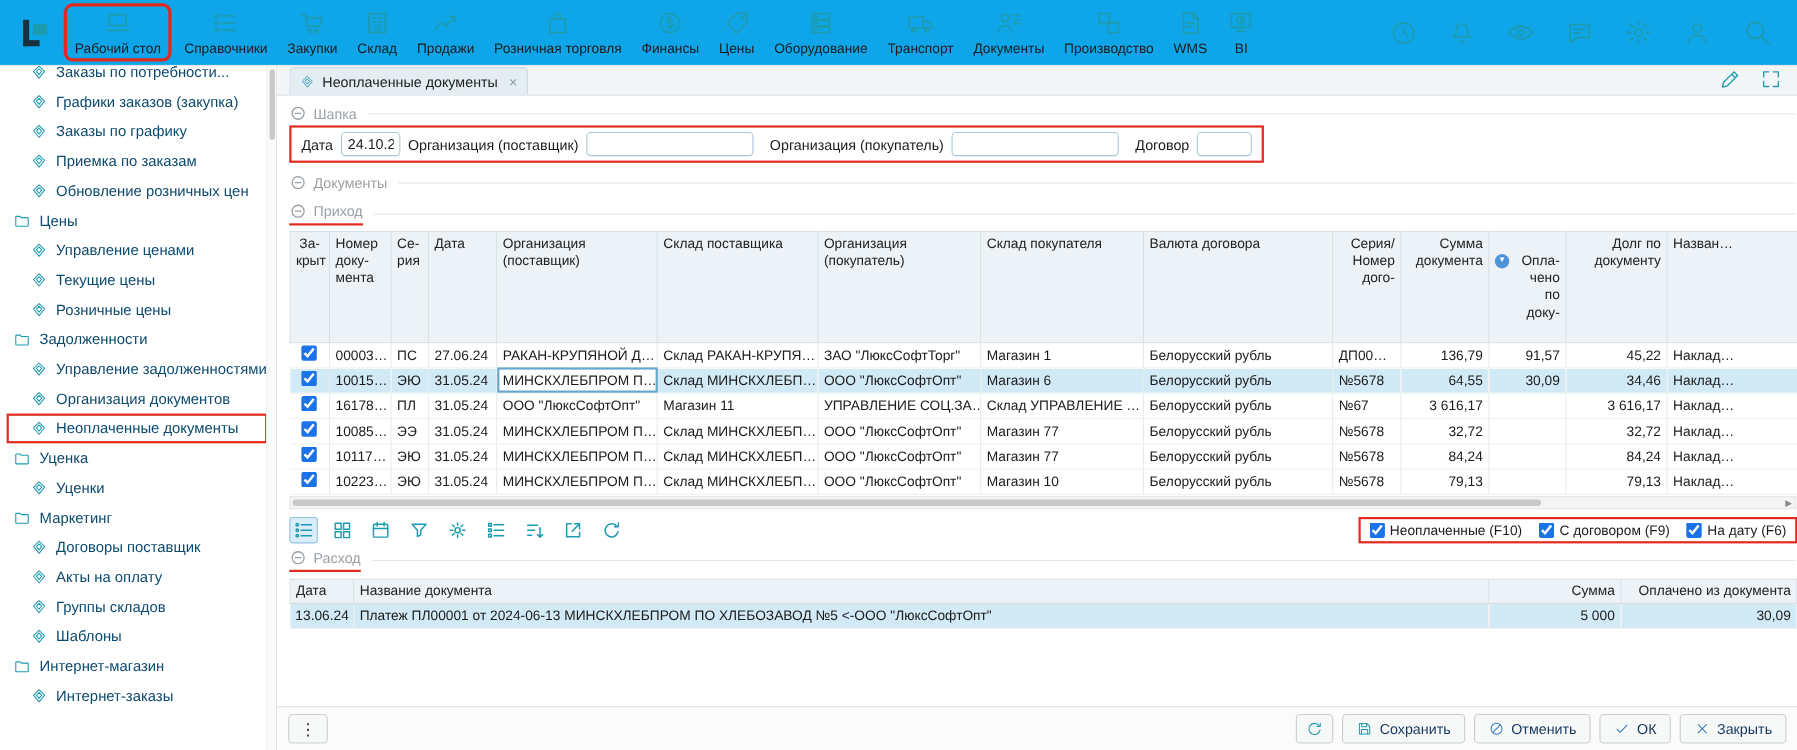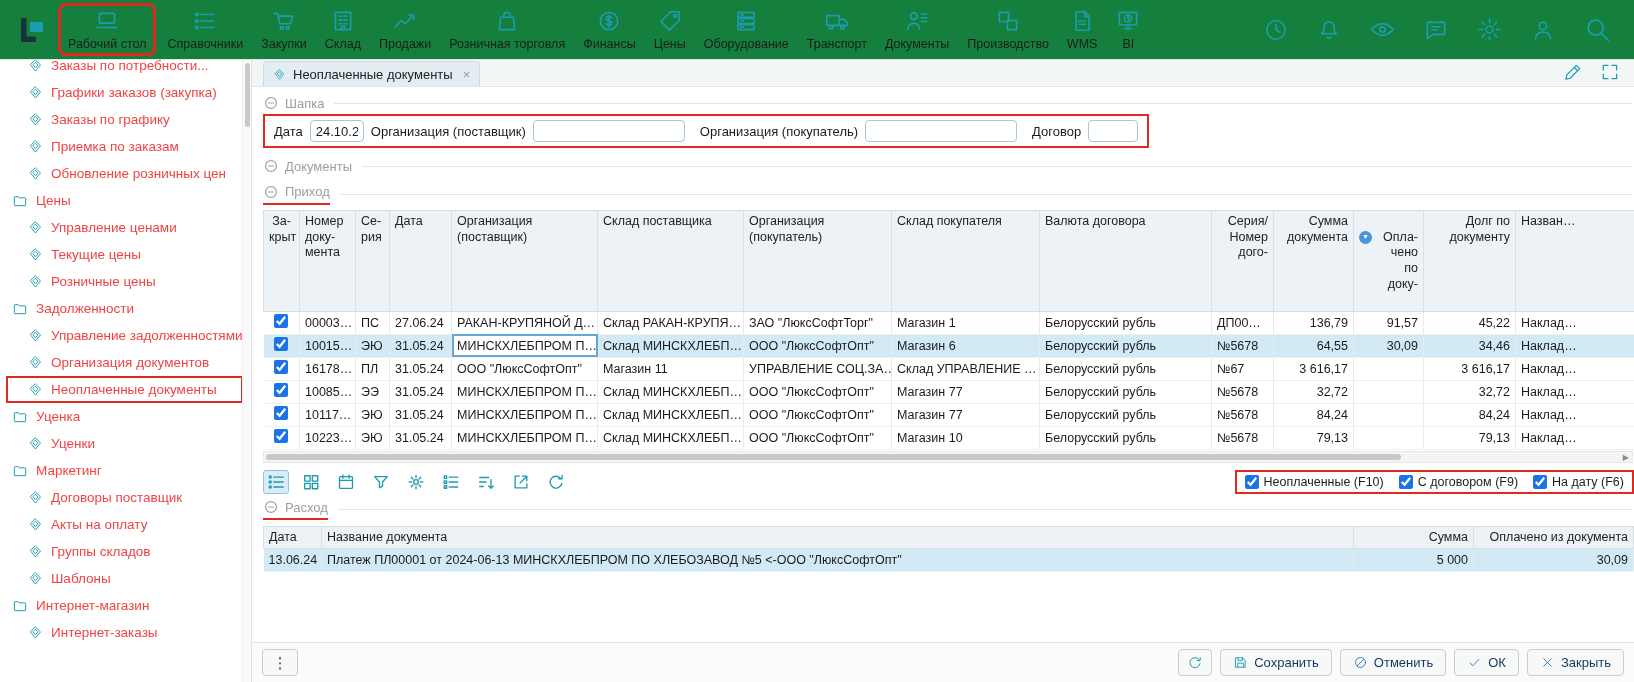--- a/index.html
+++ b/index.html
@@ -3,29 +3,29 @@
 <meta charset="utf-8">
 <style>
   *{margin:0;padding:0;box-sizing:border-box}
   html,body{margin:0;padding:0}
   body{font-family:"Liberation Sans",sans-serif;color:#1e1e1e;background:#fff}
   .page{position:relative;width:1634px;height:682px;background:#fff;overflow:hidden}
   .svgi{fill:none;stroke:#1d9cb0;stroke-width:1.5;stroke-linecap:round;stroke-linejoin:round;flex:none}
   .svgi.gray{stroke:#9ba1a6}
   .svgi.blue{stroke:#2f7bbf}
   
-  .topbar{height:60px;display:flex;align-items:stretch;border-bottom:1px solid #e4e4e4;padding-left:8px;background:#15803d}
+  .topbar{height:60px;display:flex;align-items:stretch;border-bottom:1px solid #e4e4e4;padding-left:8px;background:#0ea5e9}
   .logo{width:48px;display:flex;align-items:center;justify-content:center}
   .menu-item{display:flex;flex-direction:column;align-items:center;justify-content:center;gap:3px;padding:0 9px;cursor:pointer}
   .menu-item .lbl{font-size:12.5px;white-space:nowrap;color:#1c1c1c}
   .menu-item.active{border:3px solid #e0291f;border-radius:8px;padding:2px 7px;margin:3px 2px}
   .topbar-right{margin-left:auto;display:flex;align-items:center;gap:27px;padding:0 22px 0 10px}
   
   .sidebar{position:absolute;top:60px;left:0;width:252px;bottom:0;border-right:1px solid #e2e2e2;overflow:hidden;background:#fff}
-  .sb-item{height:27px;display:flex;align-items:center;gap:8px;padding-left:28px;cursor:pointer;white-space:nowrap;font-size:13.5px;color:#ef4444}
+  .sb-item{height:27px;display:flex;align-items:center;gap:8px;padding-left:28px;cursor:pointer;white-space:nowrap;font-size:13.5px;color:#0c4a6e}
   .sb-item.folder{padding-left:12px}
   .sb-item:first-child{margin-top:-8px}
   .sb-item.sel{border:2px solid #e0291f;margin-left:6px;margin-right:8px;padding-left:20px}
   .sb-scroll{position:absolute;top:0;right:0;bottom:0;width:9px;background:#fafafa;border-left:1px solid #efefef}
   .sb-thumb{position:absolute;top:3px;left:2px;width:5px;height:64px;background:#c9c9c9;border-radius:3px}
   
   .main{position:absolute;top:60px;left:252px;right:0;bottom:0;display:flex;flex-direction:column;background:#fff}
   .tabbar{height:27px;background:#f3f6f7;border-bottom:1px solid #dfe5e8;display:flex;align-items:flex-end;flex:none}
   .tab{margin-left:11px;height:25px;background:#e4edf2;border:1px solid #cfdbe2;border-bottom:none;border-radius:4px 4px 0 0;display:flex;align-items:center;gap:7px;padding:0 9px;font-size:13px;color:#222;cursor:pointer}
   .tab .x{color:#8a9aa5;font-size:13px;margin-left:3px}

